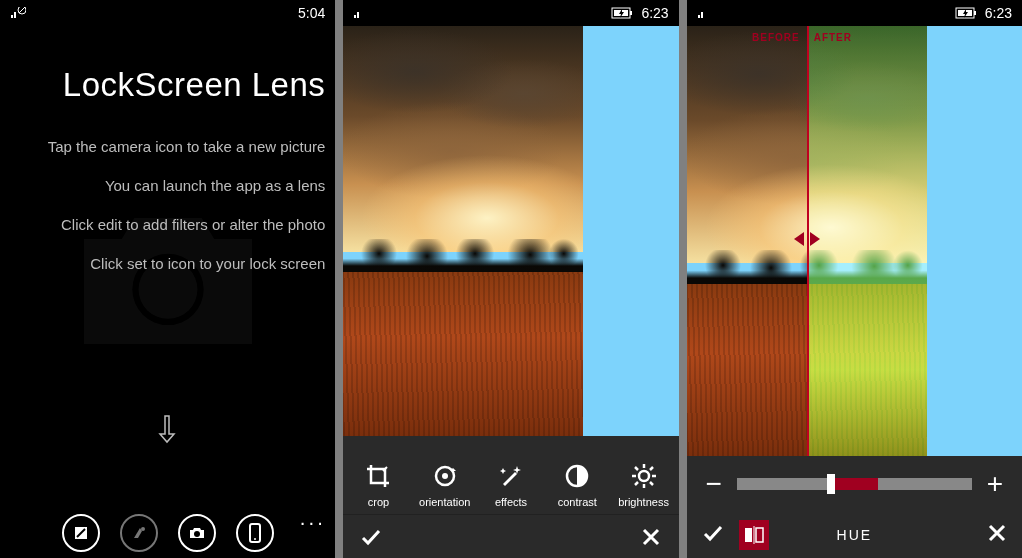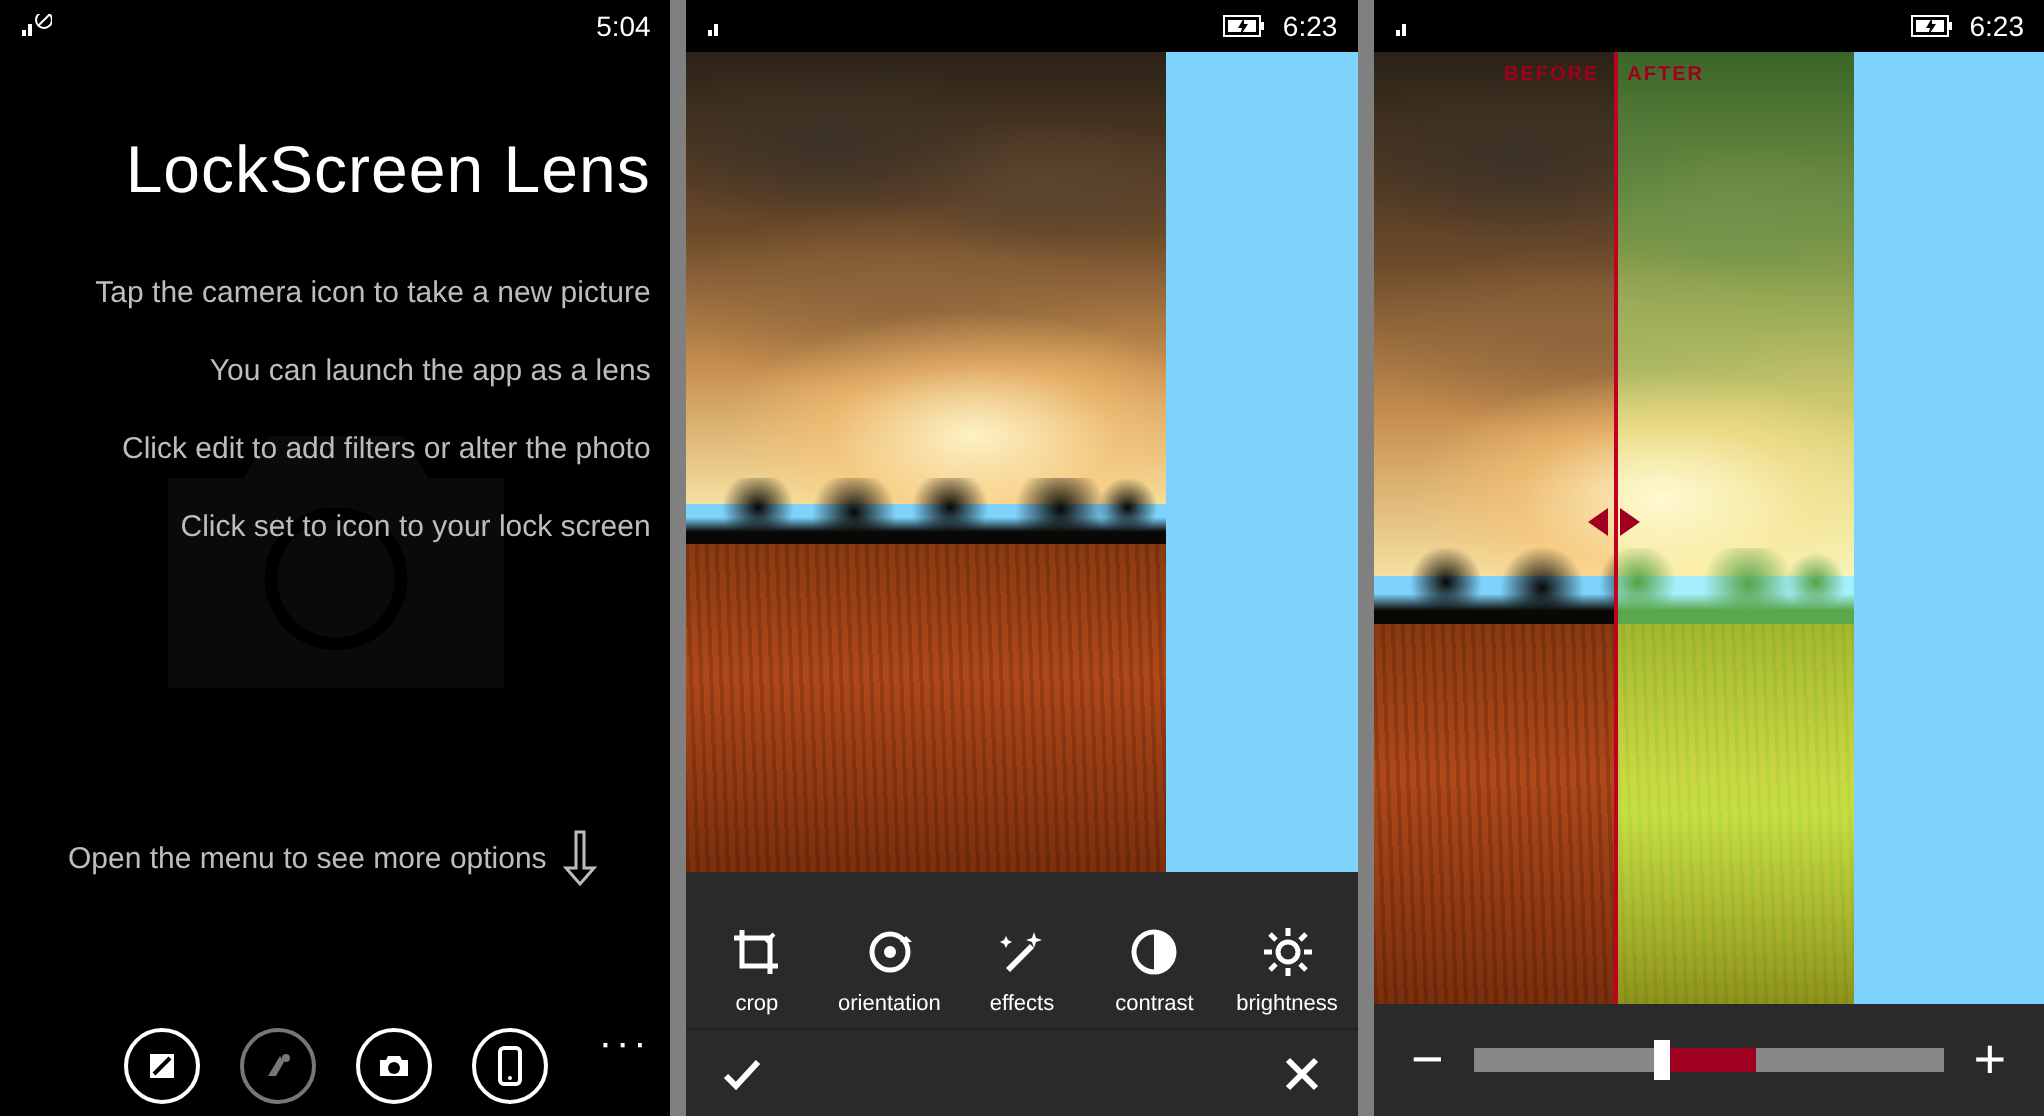--- a/index.html
+++ b/index.html
@@ -361,21 +361,20 @@
     </div>
 
     <div class="s1-instructions">
       <div>Tap the camera icon to take a new picture</div>
       <div>You can launch the app as a lens</div>
       <div>Click edit to add filters or alter the photo</div>
       <div>Click set to icon to your lock screen</div>
     </div>
 
     <div class="s1-bottom-hint">
-      <span>Open the menu to see more options</span>
       <span class="arrow-down">
         <svg width="18" height="30" viewBox="0 0 18 30">
             <path d="M7 2 L11 2 L11 20 L16 20 L9 28 L2 20 L7 20 Z" fill="none" stroke="#bdbdbd" stroke-width="1.5"></path>
           </svg>
       </span>
     </div>
   </div>
 
   <div class="appbar">
     <div class="circ-btn">
@@ -544,13 +543,33 @@
 
   <div class="slider-bar">
     <div class="minus">−</div>
     <div class="slider-track">
       <div class="slider-fill"></div>
       <div class="slider-thumb"></div>
     </div>
     <div class="plus">+</div>
   </div>
 
+  <div class="s3-confirm">
+    <div class="check">
+      <svg width="24" height="24" viewBox="0 0 24 24">
+          <path d="M4 13 L9 18 L20 6" stroke="#fff" stroke-width="3" fill="none"></path>
+        </svg>
+    </div>
+    <div class="compare-btn">
+      <svg width="20" height="18" viewBox="0 0 20 18">
+          <rect x="1" y="2" width="7" height="14" fill="#fff"></rect>
+          <rect x="12" y="2" width="7" height="14" fill="none" stroke="#fff" stroke-width="1.5"></rect>
+          <line x1="10" y1="0" x2="10" y2="18" stroke="#fff" stroke-width="1"></line>
+        </svg>
+    </div>
+    <div class="hue-label">HUE</div>
+    <div class="close">
+      <svg width="22" height="22" viewBox="0 0 22 22">
+          <path d="M4 4 L18 18 M18 4 L4 18" stroke="#fff" stroke-width="3"></path>
+        </svg>
+    </div>
+  </div>
 </div>
 
 </body></html>

